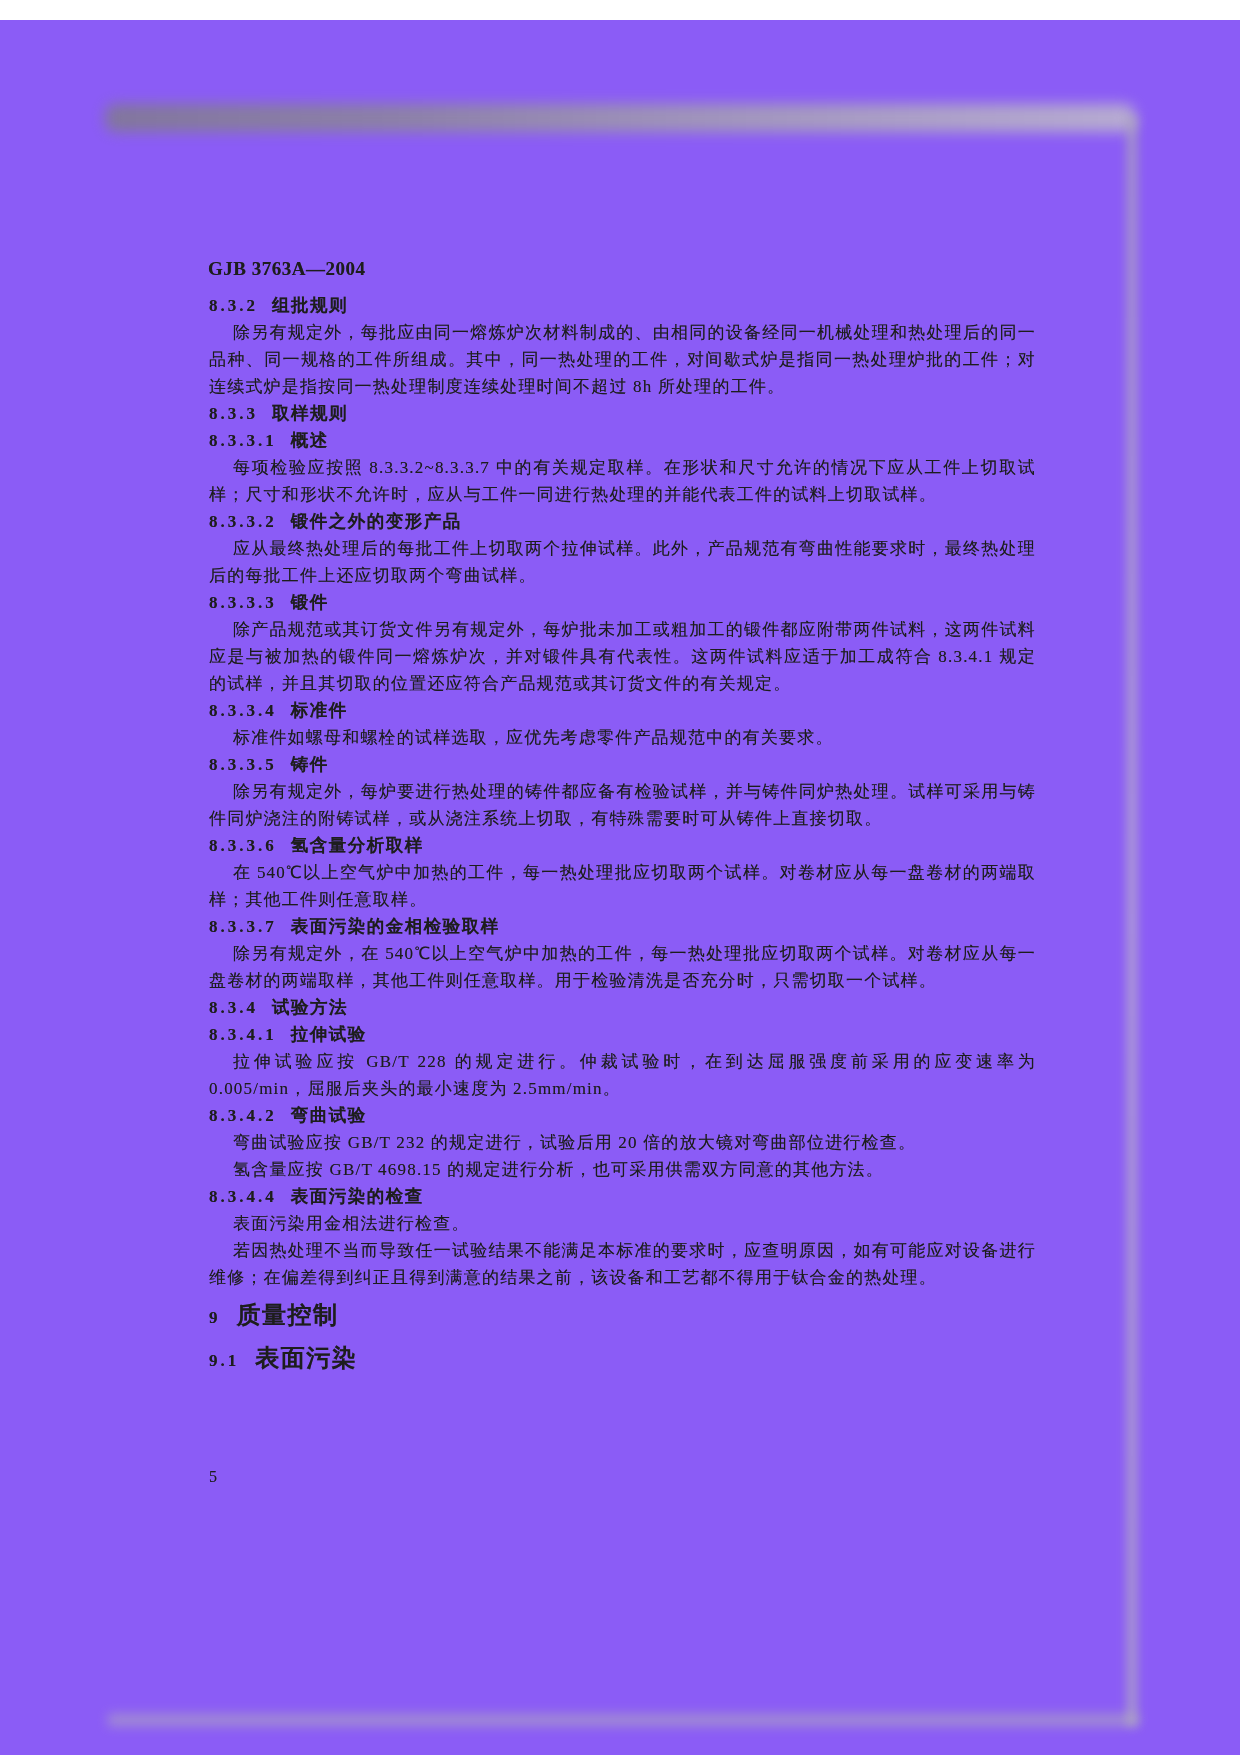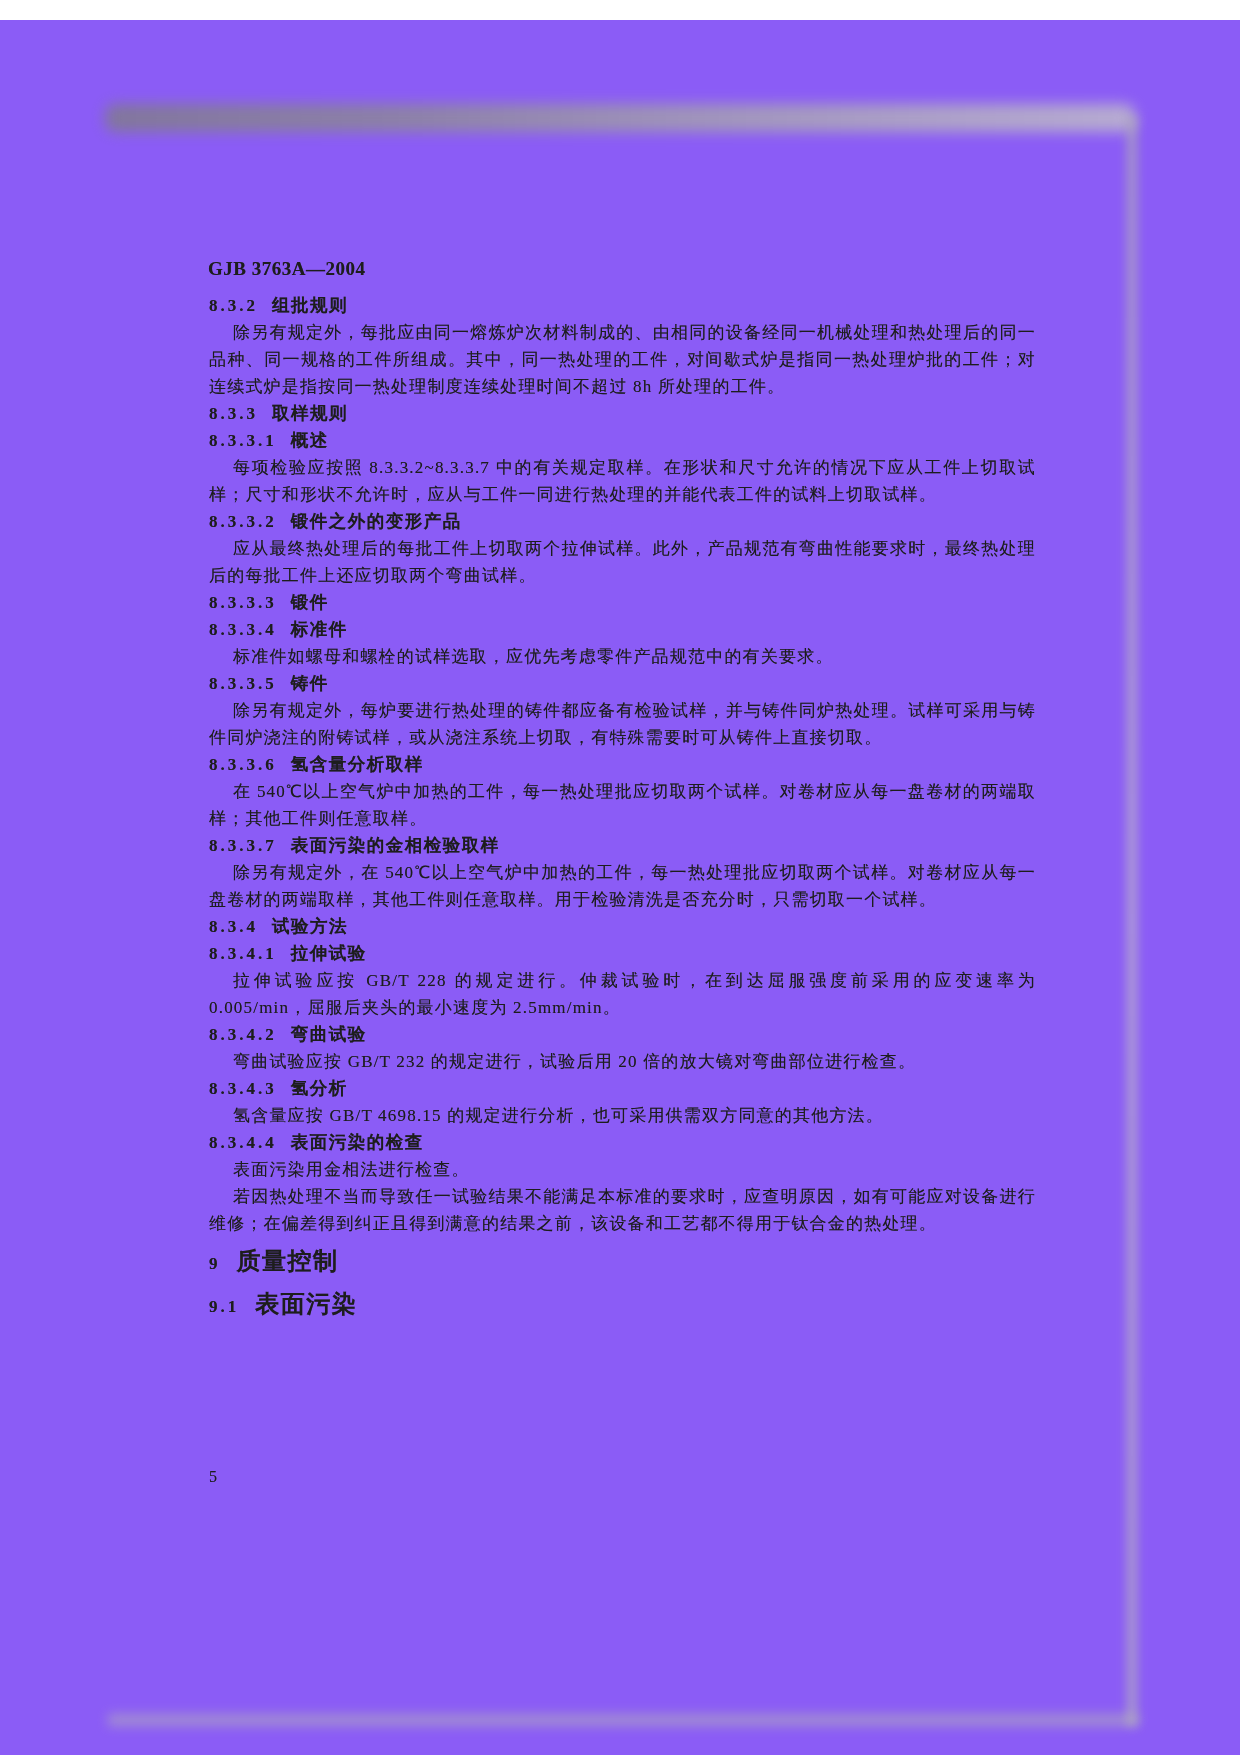--- a/index.html
+++ b/index.html
@@ -76,34 +76,34 @@
 
   <div class="content" id="content">
       <div class="heading level-3"><span class="h-num">8.3.2</span><span class="h-title">组批规则</span></div>
       <p class="para">除另有规定外，每批应由同一熔炼炉次材料制成的、由相同的设备经同一机械处理和热处理后的同一品种、同一规格的工件所组成。其中，同一热处理的工件，对间歇式炉是指同一热处理炉批的工件；对连续式炉是指按同一热处理制度连续处理时间不超过 8h 所处理的工件。</p>
       <div class="heading level-3"><span class="h-num">8.3.3</span><span class="h-title">取样规则</span></div>
       <div class="heading level-4"><span class="h-num">8.3.3.1</span><span class="h-title">概述</span></div>
       <p class="para">每项检验应按照 8.3.3.2~8.3.3.7 中的有关规定取样。在形状和尺寸允许的情况下应从工件上切取试样；尺寸和形状不允许时，应从与工件一同进行热处理的并能代表工件的试料上切取试样。</p>
       <div class="heading level-4"><span class="h-num">8.3.3.2</span><span class="h-title">锻件之外的变形产品</span></div>
       <p class="para">应从最终热处理后的每批工件上切取两个拉伸试样。此外，产品规范有弯曲性能要求时，最终热处理后的每批工件上还应切取两个弯曲试样。</p>
       <div class="heading level-4"><span class="h-num">8.3.3.3</span><span class="h-title">锻件</span></div>
+      <p class="para">除产品规范或其订货文件另有规定外，每炉批未加工或粗加工的锻件都应附带两件试料，这两件试料应是与被加热的锻件同一熔炼炉次，并对锻件具有代表性。这两件试料应适于加工成符合 8.3.4.1 规定的试样，并且其切取的位置还应符合产品规范或其订货文件的有关规定。</p>
       <div class="heading level-4"><span class="h-num">8.3.3.4</span><span class="h-title">标准件</span></div>
       <p class="para">标准件如螺母和螺栓的试样选取，应优先考虑零件产品规范中的有关要求。</p>
       <div class="heading level-4"><span class="h-num">8.3.3.5</span><span class="h-title">铸件</span></div>
       <p class="para">除另有规定外，每炉要进行热处理的铸件都应备有检验试样，并与铸件同炉热处理。试样可采用与铸件同炉浇注的附铸试样，或从浇注系统上切取，有特殊需要时可从铸件上直接切取。</p>
       <div class="heading level-4"><span class="h-num">8.3.3.6</span><span class="h-title">氢含量分析取样</span></div>
       <p class="para">在 540℃以上空气炉中加热的工件，每一热处理批应切取两个试样。对卷材应从每一盘卷材的两端取样；其他工件则任意取样。</p>
       <div class="heading level-4"><span class="h-num">8.3.3.7</span><span class="h-title">表面污染的金相检验取样</span></div>
       <p class="para">除另有规定外，在 540℃以上空气炉中加热的工件，每一热处理批应切取两个试样。对卷材应从每一盘卷材的两端取样，其他工件则任意取样。用于检验清洗是否充分时，只需切取一个试样。</p>
       <div class="heading level-3"><span class="h-num">8.3.4</span><span class="h-title">试验方法</span></div>
       <div class="heading level-4"><span class="h-num">8.3.4.1</span><span class="h-title">拉伸试验</span></div>
       <p class="para">拉伸试验应按 GB/T 228 的规定进行。仲裁试验时，在到达屈服强度前采用的应变速率为 0.005/min，屈服后夹头的最小速度为 2.5mm/min。</p>
       <div class="heading level-4"><span class="h-num">8.3.4.2</span><span class="h-title">弯曲试验</span></div>
       <p class="para">弯曲试验应按 GB/T 232 的规定进行，试验后用 20 倍的放大镜对弯曲部位进行检查。</p>
-      <div class="heading level-4"><span class="h-num">8.3.4.3</span><span class="h-title">氢分析</span></div>
       <p class="para">氢含量应按 GB/T 4698.15 的规定进行分析，也可采用供需双方同意的其他方法。</p>
       <div class="heading level-4"><span class="h-num">8.3.4.4</span><span class="h-title">表面污染的检查</span></div>
       <p class="para">表面污染用金相法进行检查。</p>
       <p class="para">若因热处理不当而导致任一试验结果不能满足本标准的要求时，应查明原因，如有可能应对设备进行维修；在偏差得到纠正且得到满意的结果之前，该设备和工艺都不得用于钛合金的热处理。</p>
       <div class="heading level-1"><span class="h-num">9</span><span class="h-title">质量控制</span></div>
       <div class="heading level-2"><span class="h-num">9.1</span><span class="h-title">表面污染</span></div>
     </div>
 
   <div class="page-num">5</div>
 </div>

